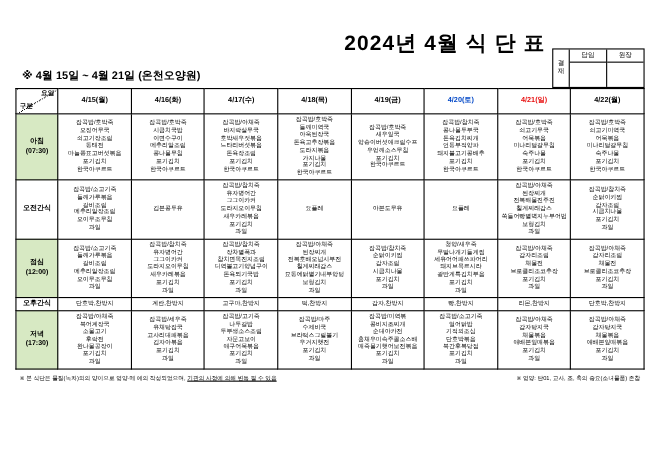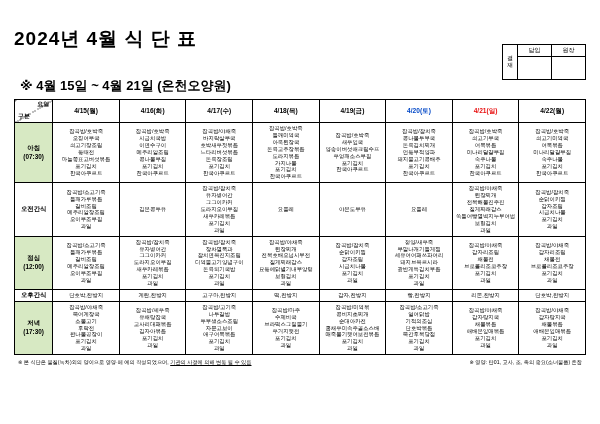--- a/index.html
+++ b/index.html
@@ -6,21 +6,21 @@
   body{
     width:600px;height:424px;
     background:#ffffff;
     font-family:"Liberation Sans","DejaVu Sans",sans-serif;
     color:#000;
     overflow:hidden;
   }
   .page{position:relative;width:600px;height:424px;box-sizing:border-box;padding:0 14px;}
 
   .title{
-    text-align:left;
+    text-align:right;
     font-weight:bold;
     font-size:19px;
     letter-spacing:1px;
     padding-top:26px;
     padding-right:90px;
   }
 
   
   .approval{
     position:absolute;
@@ -41,23 +41,23 @@
   .approval .ap-col + .ap-col{border-left:1px solid #000;}
   .approval .ap-head{
     border-bottom:1px solid #000;
     text-align:center;
     font-size:6px;
     padding:1px 0;
   }
   .approval .ap-body{height:22px;}
 
   .subtitle{
-    font-size:13px;
+    font-size:10px;
     font-weight:bold;
-    margin:25px 0 4px 6px;
+    margin:10px 0 4px 6px;
   }
 
   table{
     border-collapse:collapse;
     width:572px;
     table-layout:fixed;
     margin:0 auto;
   }
   td,th{
     border:1px solid #000;

